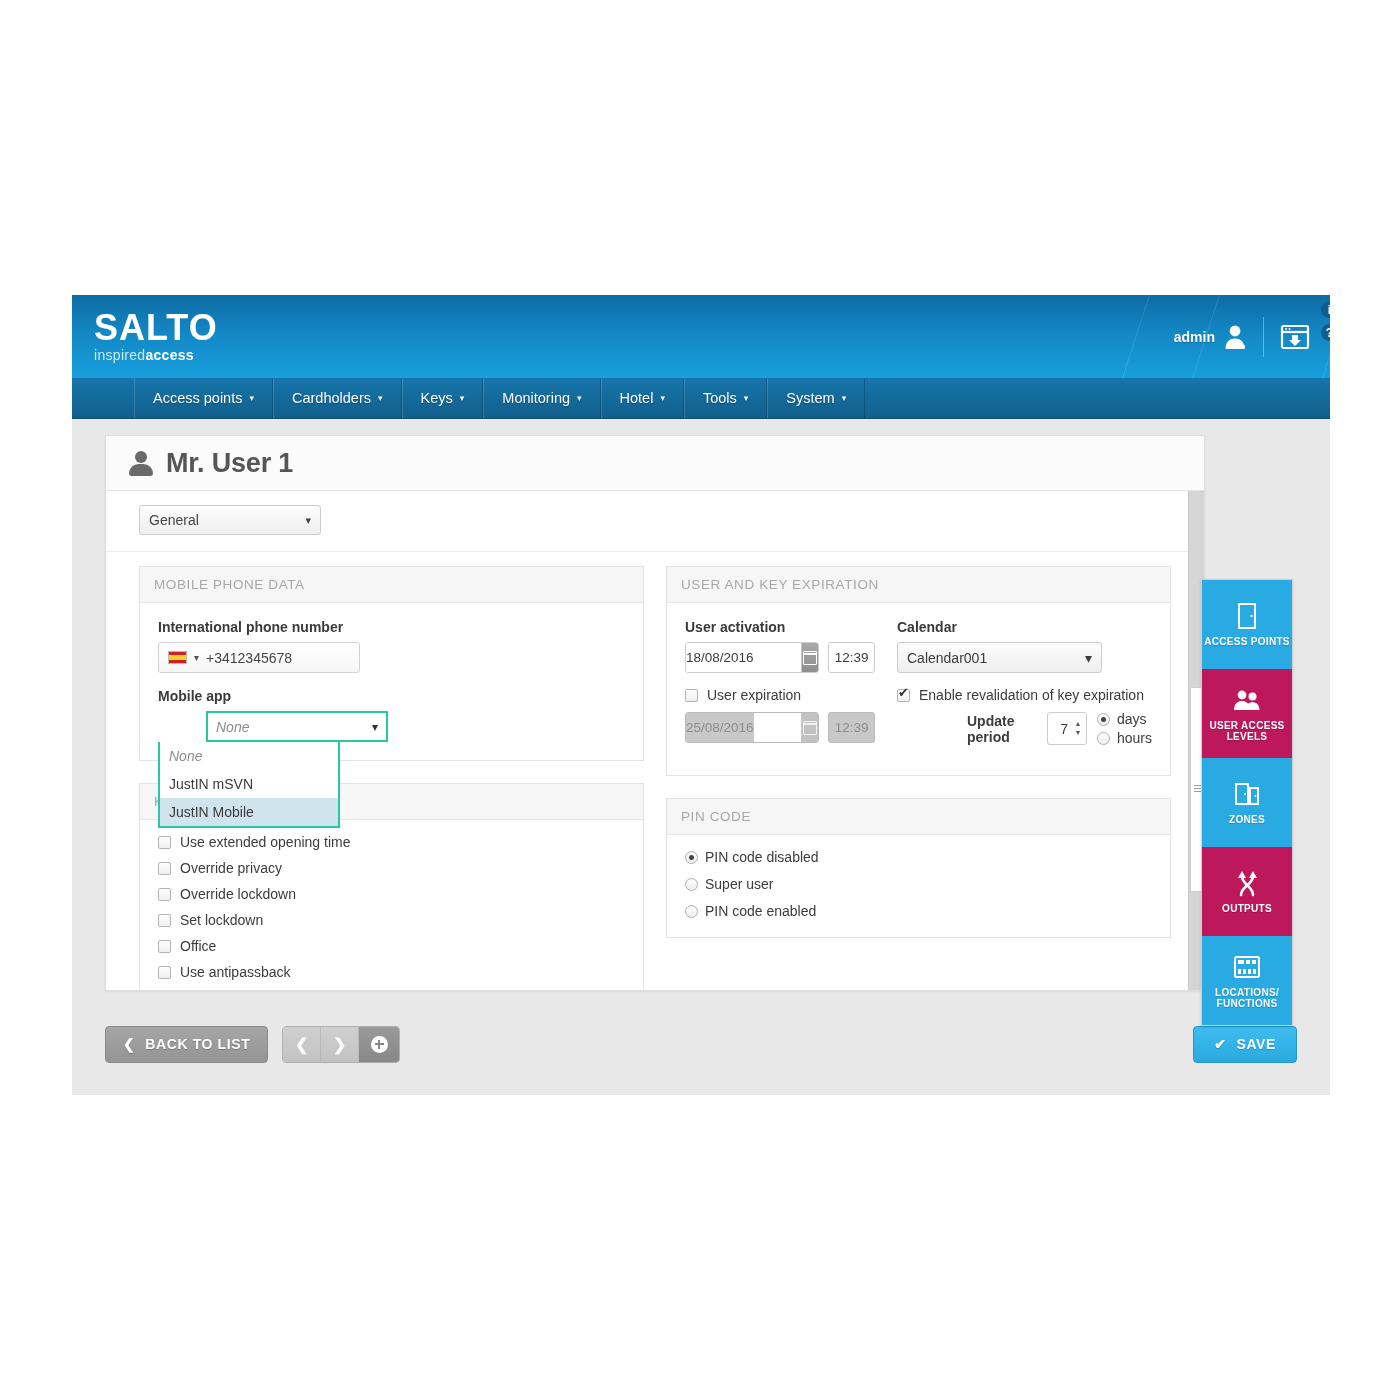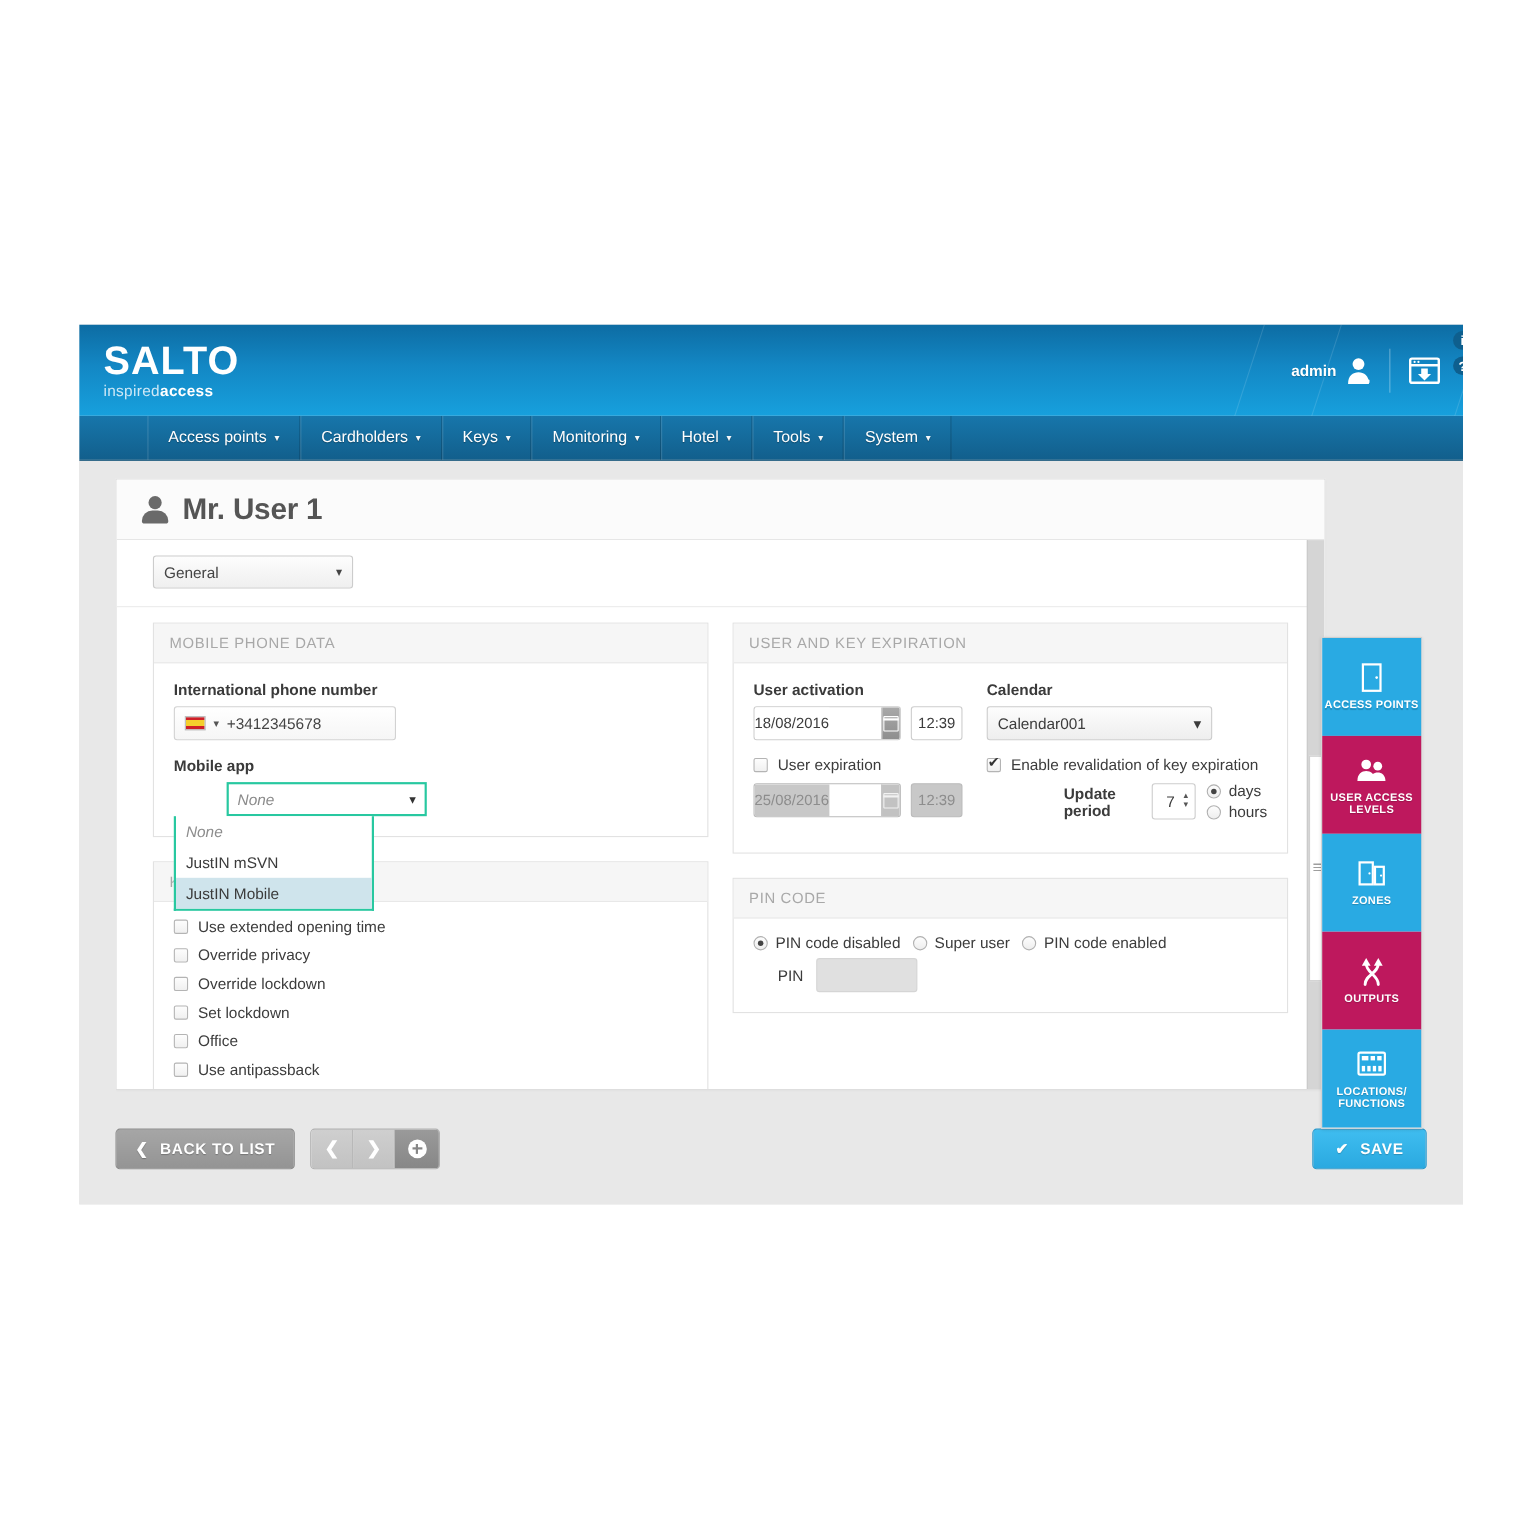--- a/index.html
+++ b/index.html
@@ -319,21 +319,21 @@
     border: 1px solid #b0b0b0; border-radius: 50%;
     background: linear-gradient(to bottom,#fdfdfd,#eeeeee);
     position: relative;
   }
   .radio.on::after {
     content: ""; position: absolute; left: 3px; top: 3px;
     width: 5px; height: 5px; border-radius: 50%; background: #444;
   }
 
   
-  .pin-rows { display: flex; flex-direction: row; gap: 11px; }
+  .pin-rows { display: flex; flex-direction: column; gap: 11px; }
   .pin-field-row { display: flex; align-items: center; gap: 12px; padding-left: 22px; margin-top: 6px; }
   .pin-label { font-size: 14px; color: #3c3c3c; }
   .pin-input {
     width: 92px; height: 31px;
     background: #e0e0e0; border: 1px solid #d5d5d5; border-radius: 3px;
   }
 
   
   #inner-scrollbar {
     position: absolute;
@@ -674,24 +674,20 @@
                   </div>
                   <div class="rad-row">
                     <span class="radio"></span>
                     <span>Super user</span>
                   </div>
                   <div class="rad-row">
                     <span class="radio"></span>
                     <span>PIN code enabled</span>
                   </div>
                 </div>
-                <div class="pin-field-row">
-                  <span class="pin-label">PIN</span>
-                  <span class="pin-input"></span>
-                </div>
               </div>
             </div>
 
           </div>
         </div>
 
         <div id="inner-scrollbar">
           <div id="inner-thumb">
             <span class="grip"></span>
           </div>

